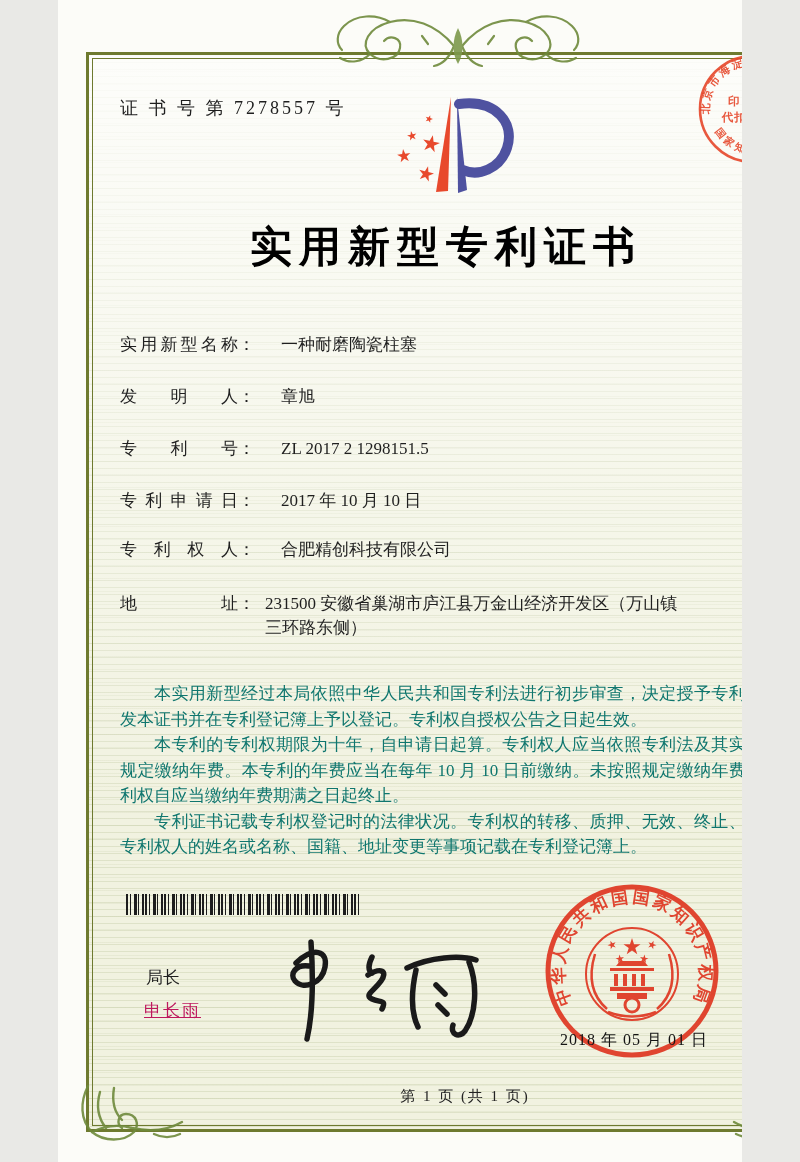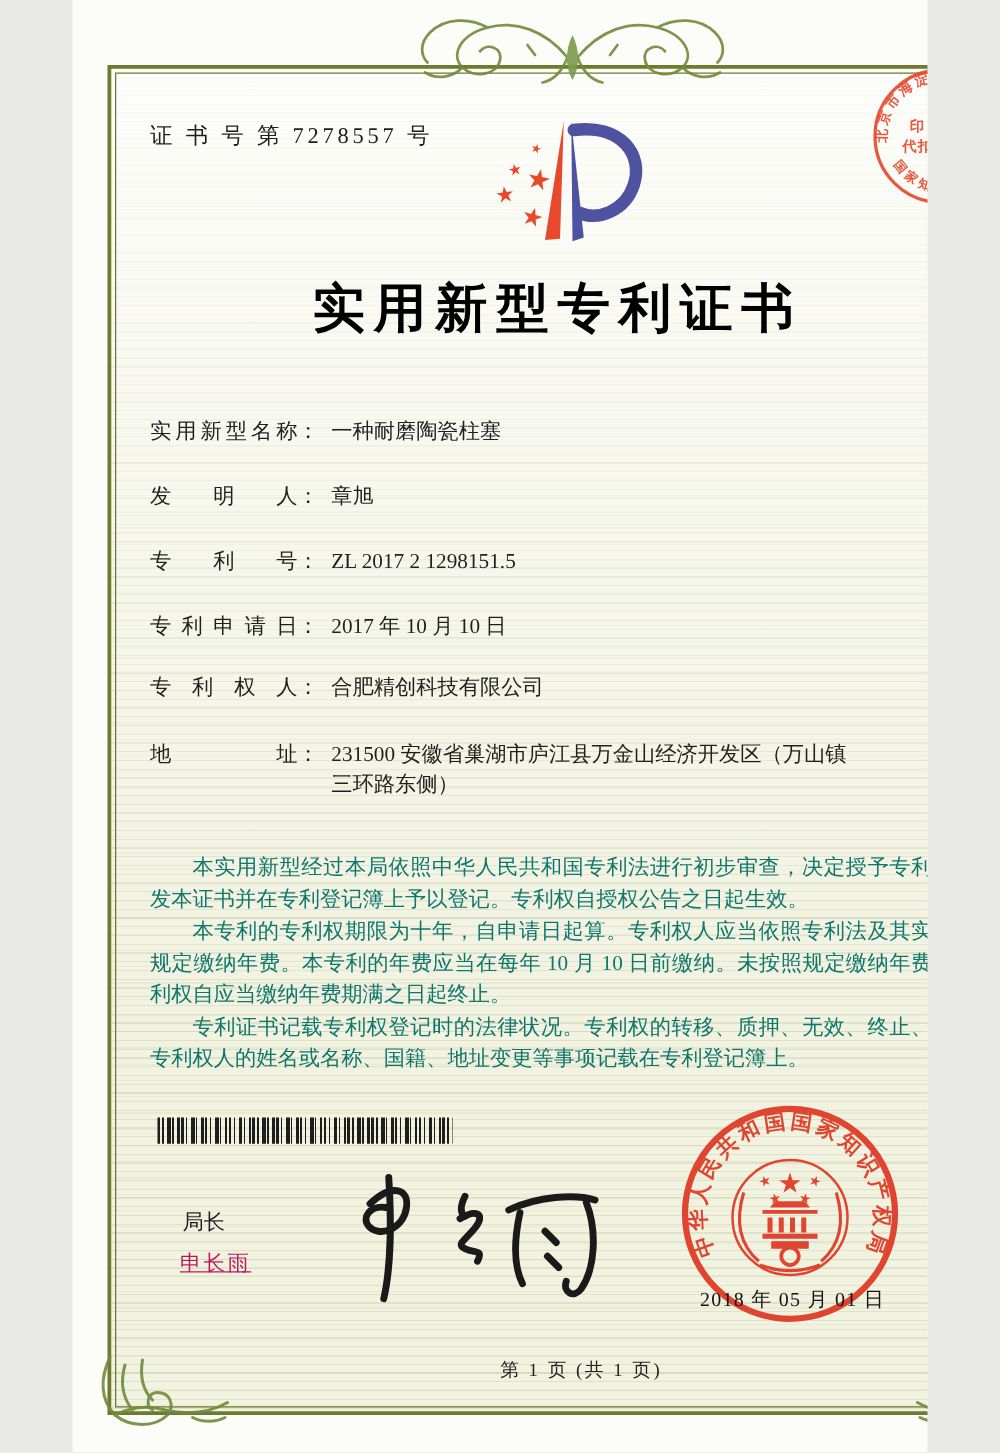--- a/index.html
+++ b/index.html
@@ -22,21 +22,21 @@
   .paper::after{
     content:"";position:absolute;left:3px;top:3px;right:3px;bottom:3px;
     border:1px solid #6e7a2f;pointer-events:none;
   }
   .cert-no{position:absolute;left:62px;top:96px;font-size:18px;letter-spacing:3px;color:#1e1e1e;}
   .title{position:absolute;left:0;top:219px;width:776px;text-align:center;
     font-size:42px;font-weight:bold;letter-spacing:7px;color:#000000;}
   .row{position:absolute;left:62px;font-size:17px;white-space:nowrap;color:#1f1f1f;}
   .flabel{display:inline-block;width:118px;text-align:justify;text-align-last:justify;vertical-align:top;}
   .flabel.narrow{width:100px;}
-  .fval{margin-left:10px;}
+  .fval{margin-left:26px;}
   .addr-val{display:inline-block;vertical-align:top;margin-left:10px;white-space:normal;width:556px;line-height:24px;}
   .dual-right{position:absolute;left:462px;top:0;}
   .paras{position:absolute;left:62px;top:681px;width:678px;font-size:17px;line-height:25.5px;text-align:justify;color:#0f766e;}
   .paras p{margin:0;text-indent:2em;}
   .barcode{
     position:absolute;left:68px;top:894px;width:236px;height:21px;
     background:repeating-linear-gradient(90deg,
       #1d1d1d 0 2px, rgba(0,0,0,0) 2px 4px,
       #1d1d1d 4px 5px, rgba(0,0,0,0) 5px 8px,
       #1d1d1d 8px 11px, rgba(0,0,0,0) 11px 12px,

